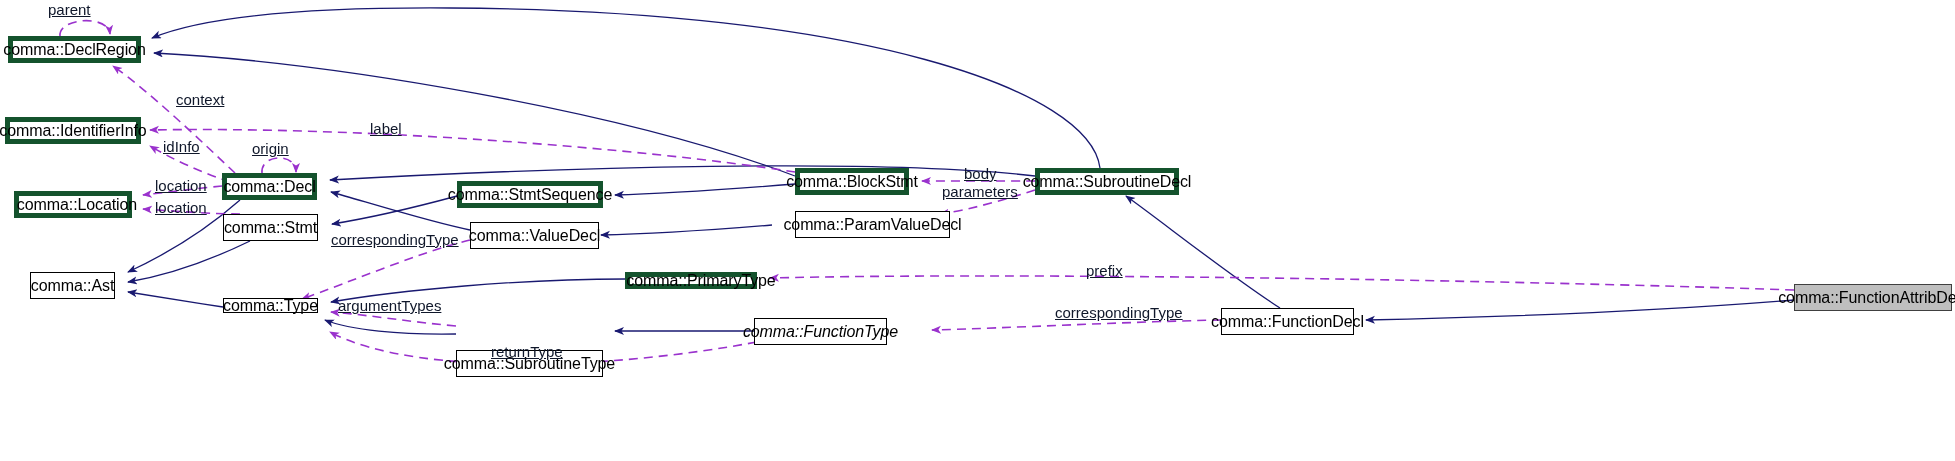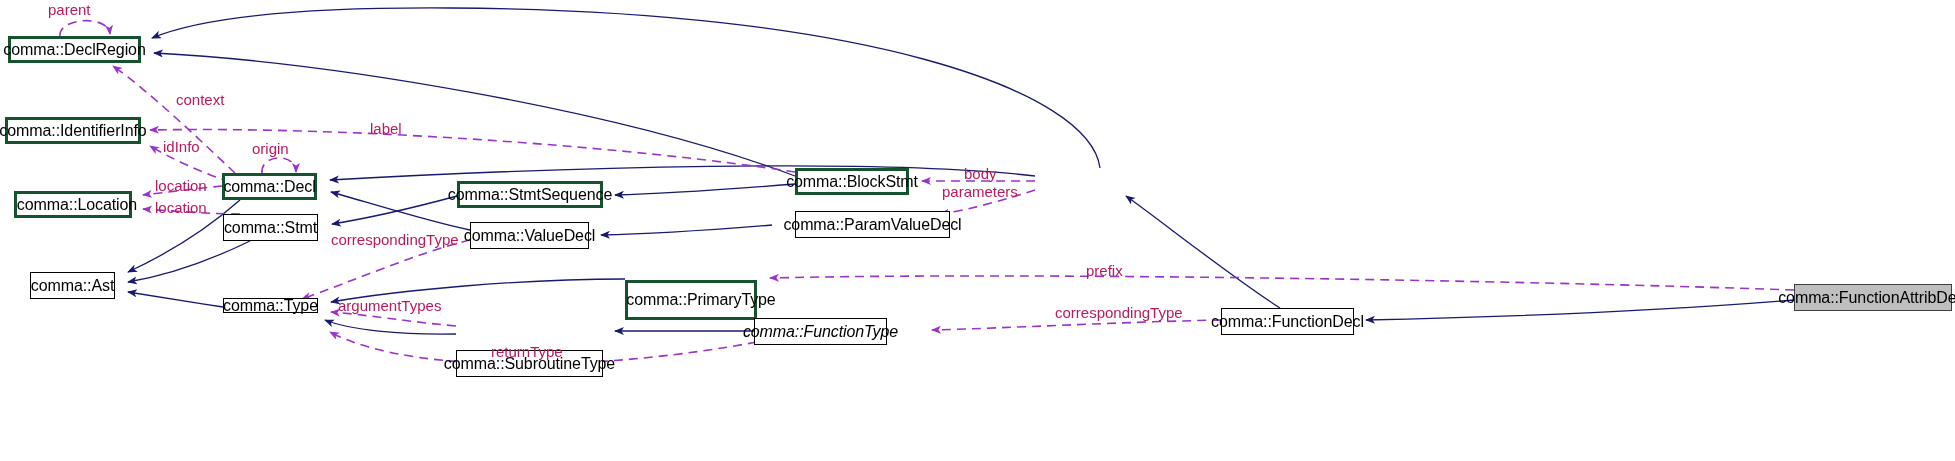--- a/index.html
+++ b/index.html
@@ -19,46 +19,47 @@
     position: absolute;
     left: 0;
     top: 0;
     width: 1955px;
     height: 461px;
   }
   .node {
     position: absolute;
     box-sizing: border-box;
     background: #ffffff;
-    border: 3px solid #14532d;
+    border: 5px solid #14532d;
     color: #000000;
     font-size: 16px;
     line-height: 1;
     display: flex;
     align-items: center;
     justify-content: center;
     white-space: nowrap;
     letter-spacing: -0.1px;
     z-index: 5;
   }
   .node.thin-border {
     border: 1px solid #000000;
   }
   .node.current {
     background: #bfbfbf;
     border: 1px solid #404040;
   }
   .edge-label {
     position: absolute;
     font-size: 15px;
-    color: #be185d;
+    color: #0f172a;
     line-height: 1;
     white-space: nowrap;
     z-index: 6;
     background: transparent;
+    text-decoration: underline;
   }
 </style>
 </head>
 <body>
 
 <div id="diagram">
 
   <svg id="edge-layer" width="1955" height="461" viewBox="0 0 1955 461" xmlns="http://www.w3.org/2000/svg">
     <defs>
       <marker id="arrow-inherit" markerWidth="10" markerHeight="10" refX="9" refY="4" orient="auto" markerUnits="userSpaceOnUse">
@@ -159,44 +160,47 @@
   </div>
 
   <div class="node thin-border" style="left:223px; top:298px; width:95px; height:15px;">
     <span>comma::Type</span>
   </div>
 
   <div class="node" style="left:457px; top:181px; width:146px; height:27px;">
     <span>comma::StmtSequence</span>
   </div>
 
-  <div class="node thin-border" style="left:470px; top:222px; width:119px; height:27px;">
+  <div class="node thin-border" style="left:470px; top:222px; width:129px; height:27px;">
     <span>comma::ValueDecl</span>
   </div>
 
-  <div class="node" style="left:625px; top:280px; width:132px; height:40px;padding-left:20px;">
+  <div class="node" style="left:625px; top:272px; width:132px; height:17px;padding-left:20px;">
     <span>comma::PrimaryType</span>
   </div>
 
   <div class="node thin-border" style="left:456px; top:318px; width:147px; height:27px;margin-top:32px;">
     <span>comma::SubroutineType</span>
   </div>
 
   <div class="node" style="left:795px; top:168px; width:114px; height:27px;">
     <span>comma::BlockStmt</span>
   </div>
 
   <div class="node thin-border" style="left:795px; top:211px; width:155px; height:27px;">
     <span>comma::ParamValueDecl</span>
   </div>
 
   <div class="node thin-border" style="left:754px; top:318px; width:133px; height:27px;font-style:italic;">
     <span>comma::FunctionType</span>
   </div>
 
+  <div class="node" style="left:1035px; top:168px; width:144px; height:27px;">
+    <span>comma::SubroutineDecl</span>
+  </div>
 
   <div class="node thin-border" style="left:1221px; top:308px; width:133px; height:27px;">
     <span>comma::FunctionDecl</span>
   </div>
 
   <div class="node current" style="left:1794px; top:284px; width:158px; height:27px;">
     <span>comma::FunctionAttribDecl</span>
   </div>
 
   <div class="edge-label" style="left:48px;  top:2px;">parent</div>

